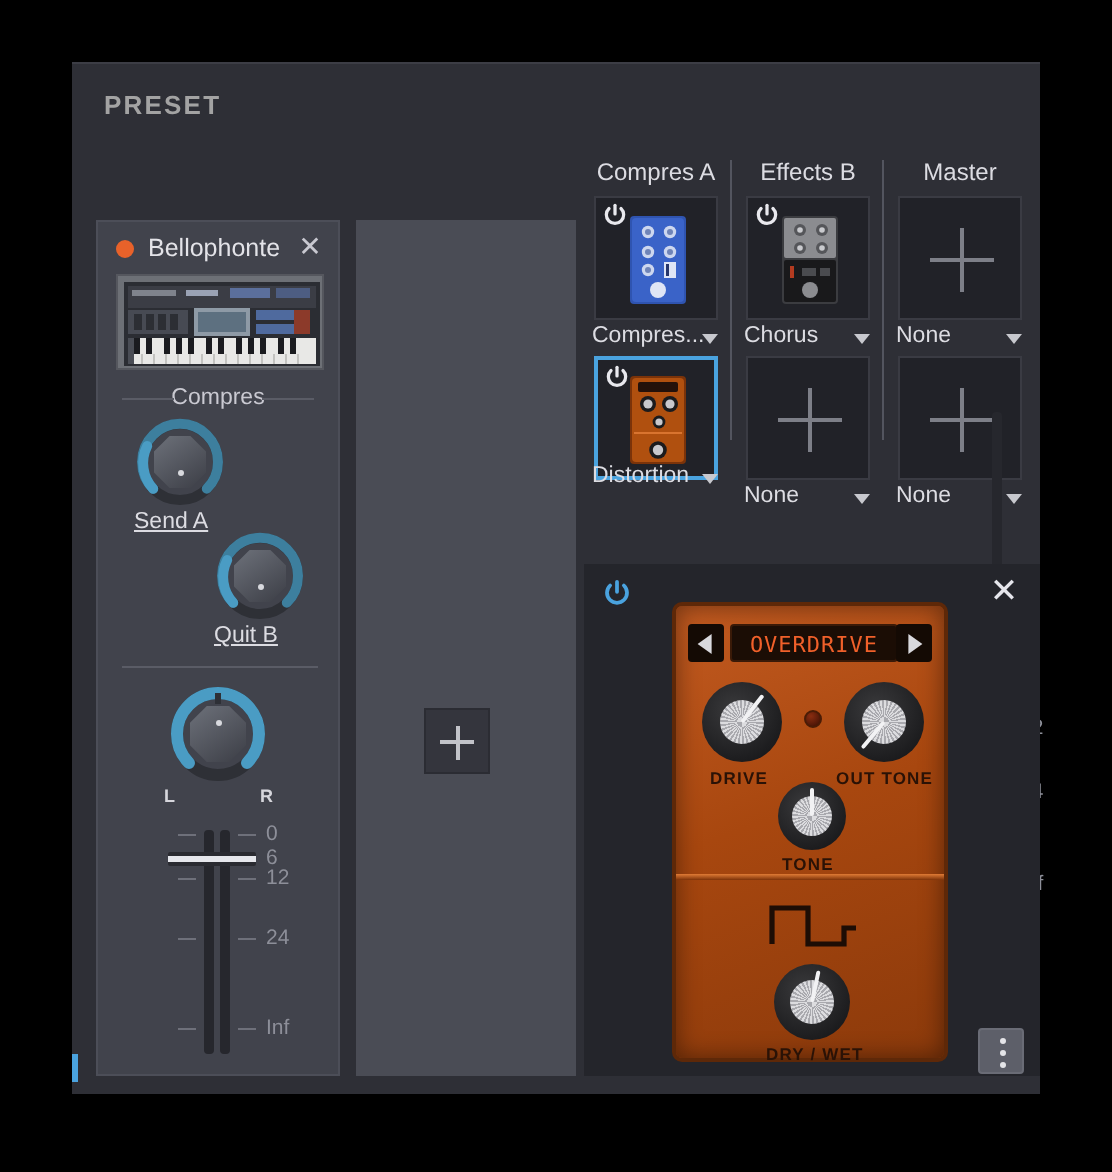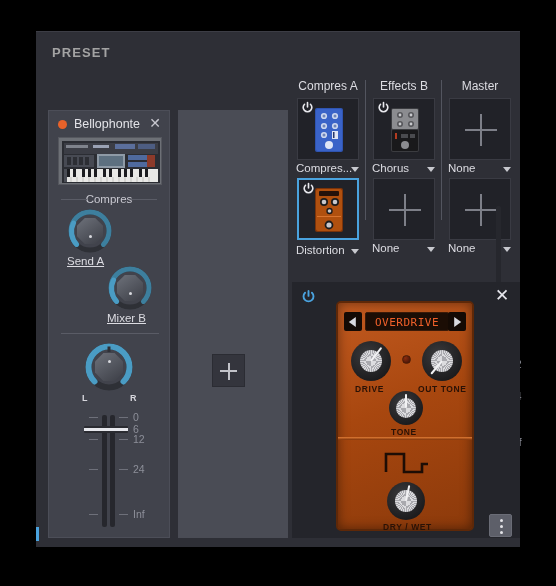--- a/index.html
+++ b/index.html
@@ -325,21 +325,21 @@
 
         <div class="knob" style="left:59px; top:155px; width:44px; height:44px;">
           <svg class="ring" width="44" height="44" viewBox="0 0 44 44">
             <circle cx="22" cy="22" r="19" fill="none" stroke="#2e3036" stroke-width="5"></circle>
             <path d="M 8.6 35.4 A 19 19 0 1 1 35.4 35.4" fill="none" stroke="#3d7f9e" stroke-width="5" stroke-linecap="round"></path>
             <path d="M 8.6 35.4 A 19 19 0 0 1 5.6 14" fill="none" stroke="#4a9cc4" stroke-width="5" stroke-linecap="round"></path>
           </svg>
           <div class="cap" style="left:9px; top:9px; width:26px; height:26px;"></div>
           <div class="pip" style="left:20.5px; top:26px;"></div>
         </div>
-        <div class="knob-lbl" style="left:58px; top:201px;">Mixer B</div>
+        <div class="knob-lbl" style="left:58px; top:201px;">Quit B</div>
 
         <div class="sect-rule" style="left:12px; top:222px; width:98px;"></div>
 
         <div class="knob" style="left:36px; top:232px; width:48px; height:48px;">
           <svg class="ring" width="48" height="48" viewBox="0 0 48 48">
             <circle cx="24" cy="24" r="20.5" fill="none" stroke="#2e3036" stroke-width="6"></circle>
             <path d="M 9.5 38.5 A 20.5 20.5 0 1 1 38.5 38.5" fill="none" stroke="#4a9cc4" stroke-width="6" stroke-linecap="round"></path>
             <path d="M 24 3.5 L 24 9" stroke="#2e3036" stroke-width="3"></path>
           </svg>
           <div class="cap" style="left:10px; top:10px; width:28px; height:28px;"></div>
@@ -427,21 +427,21 @@
                 <circle cx="9" cy="14" r="2.3" fill="#c8c8cc"></circle>
               <circle cx="20" cy="14" r="4" fill="#1b1b1d"></circle>
                 <circle cx="20" cy="14" r="2.3" fill="#c8c8cc"></circle>
               <circle cx="14.5" cy="23" r="3.2" fill="#1b1b1d"></circle>
                 <circle cx="14.5" cy="23" r="1.8" fill="#c8c8cc"></circle>
               <rect x="2" y="28" width="24" height="1" fill="#d9742f"></rect>
               <circle cx="14" cy="37" r="4.4" fill="#1b1b1d"></circle>
                 <circle cx="14" cy="37" r="2.6" fill="#c8c8cc"></circle>
             </svg>
           </div>
-          <div class="slot-row" style="top:167px;">
+          <div class="slot-row" style="top:155px;">
             <div class="slot-name">Distortion</div>
             <div class="caret"></div>
           </div>
         </div>
 
         <div class="rack-col b">
           <div class="col-title">Effects B</div>
 
           <div class="slot" style="top:22px;">
             <svg class="pwr" viewBox="0 0 24 24">

